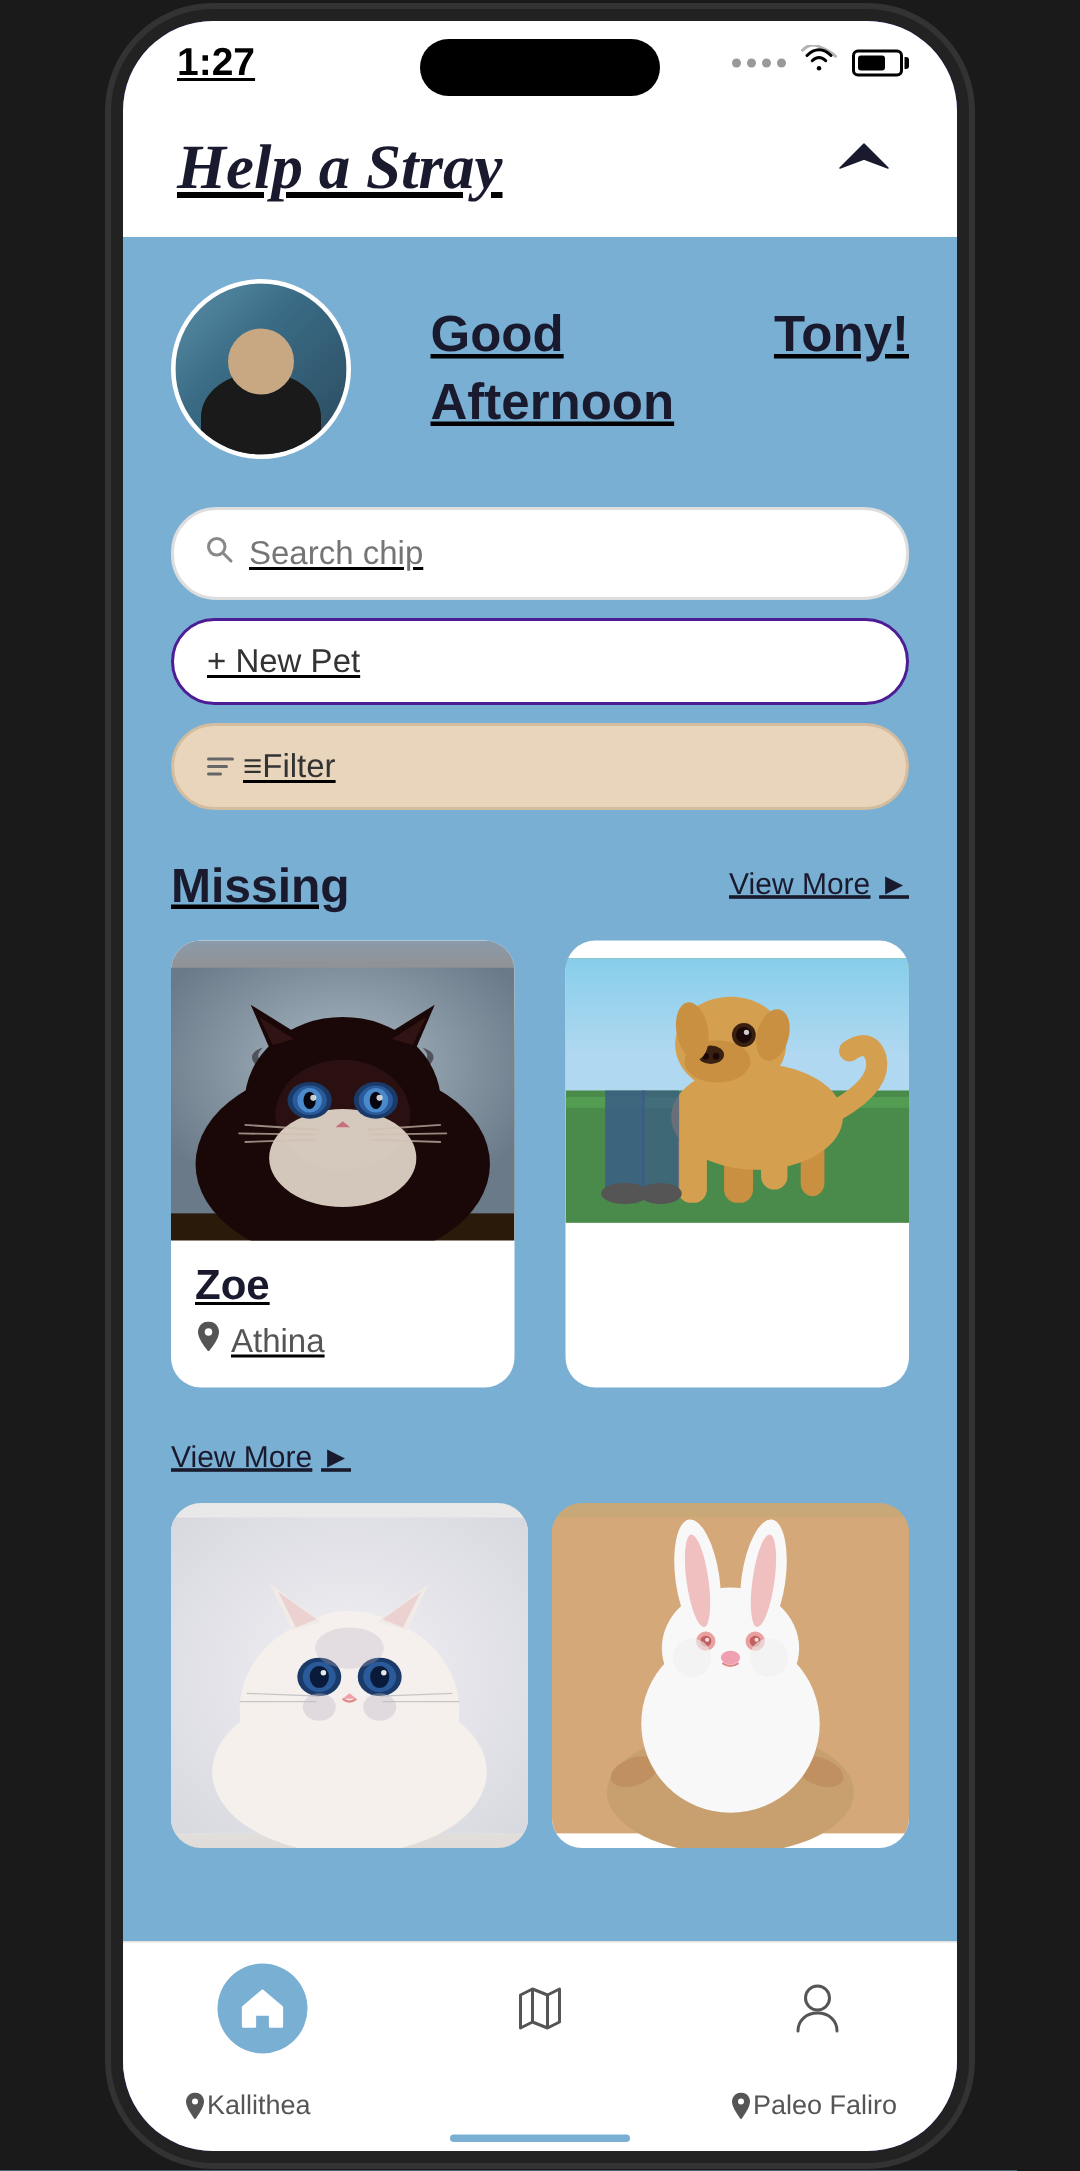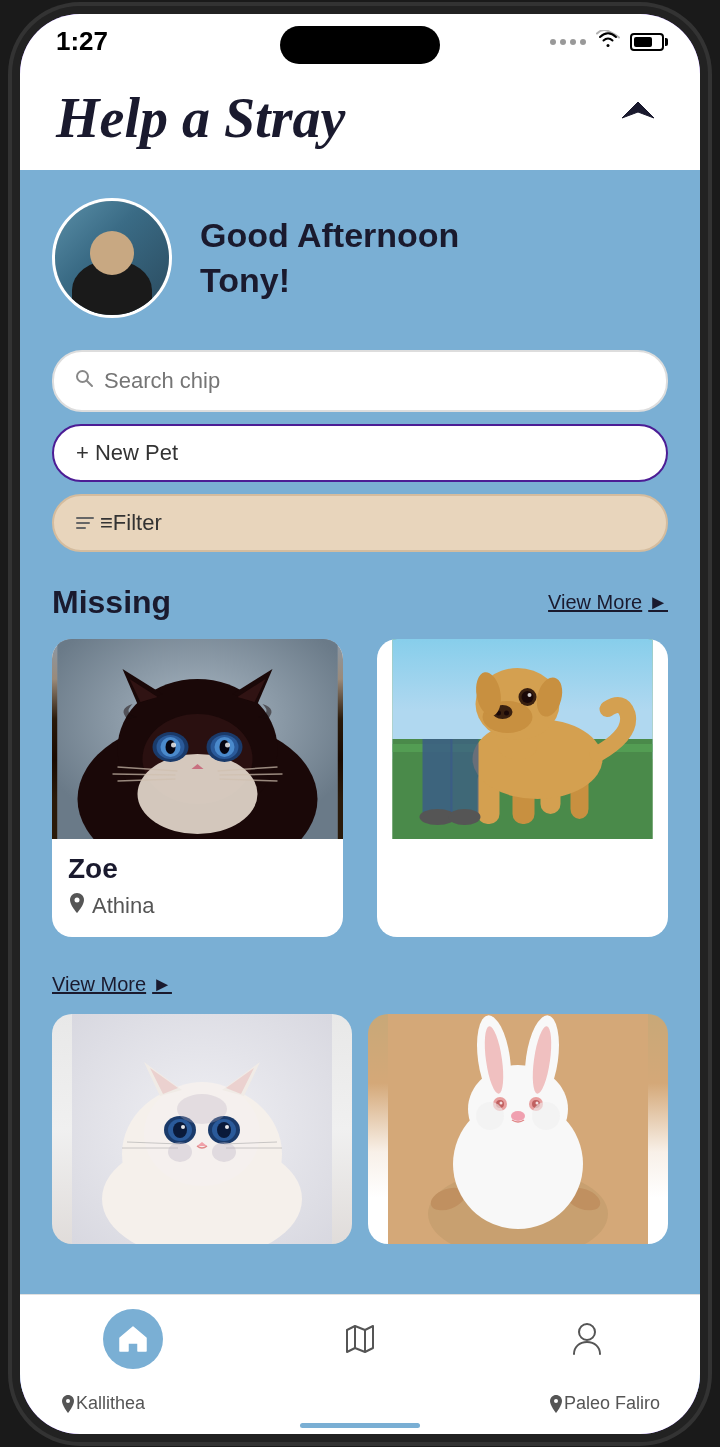--- a/index.html
+++ b/index.html
@@ -9,27 +9,28 @@
       width: 720px;
       min-height: 1447px;
       background: #1a1a1a;
       display: flex;
       justify-content: center;
       align-items: center;
       font-family: -apple-system, BlinkMacSystemFont, 'Helvetica Neue', sans-serif;
     }
 
     .phone {
-      width: 680px;
+      width: 556px;
       height: 1420px;
       background: #8b5cf6;
       border-radius: 60px;
       overflow: hidden;
       position: relative;
       box-shadow: 0 0 0 8px #222, 0 0 0 12px #333;
+      text-decoration: underline;
     }
 
     
     .status-bar {
       background: #fff;
       height: 56px;
       display: flex;
       align-items: center;
       justify-content: space-between;
       padding: 0 36px;
@@ -113,21 +114,21 @@
     
     .header {
       background: #fff;
       padding: 16px 36px 20px;
       display: flex;
       align-items: center;
       justify-content: space-between;
     }
 
     .app-title {
-      font-size: 56px;
+      font-size: 42px;
       font-weight: 700;
       color: #1a1a2e;
       font-family: 'Georgia', cursive;
       font-style: italic;
       text-align: right;
     }
 
     .location-btn {
       width: 52px;
       height: 52px;
@@ -200,21 +201,22 @@
       left: 50%;
       transform: translateX(-50%);
       width: 44px;
       height: 44px;
       background: #c8a882;
       border-radius: 50%;
     }
 
     .greeting-text {
       display: flex;
-      flex-direction: column;
+      flex-direction: row;
+      margin-left: 25px;
     }
 
     .greeting-main {
       font-size: 34px;
       font-weight: 700;
       color: #1a1a2e;
       line-height: 1.3;
     }
 
     

